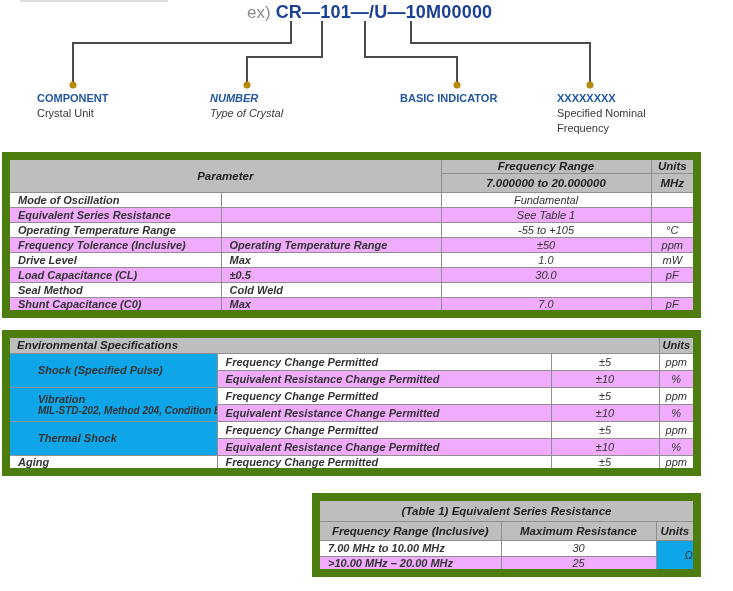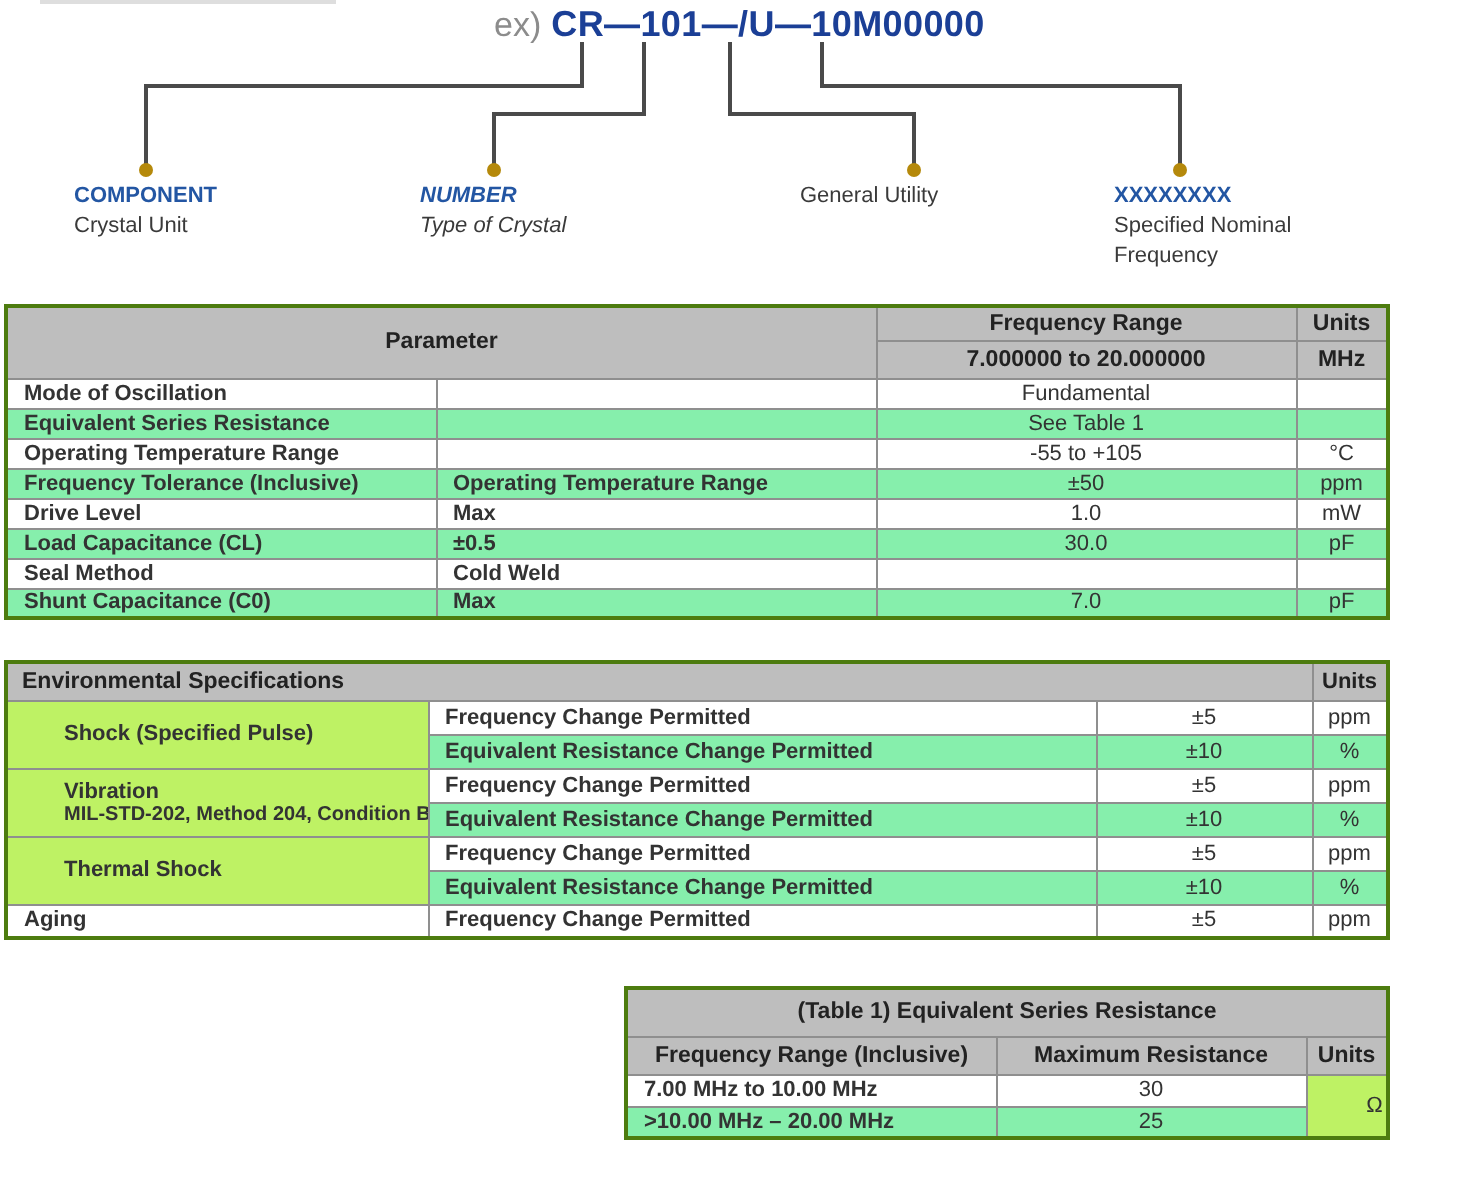--- a/index.html
+++ b/index.html
@@ -27,26 +27,26 @@
   .lbl-1 { left:210px; width:120px;font-style:italic; }
   .lbl-2 { left:400px; width:130px; }
   .lbl-3 { left:557px; width:112px; }
 
   
   table { border-collapse:collapse; position:absolute; table-layout:fixed; background:#fff; }
   th, td {
     border:1px solid #8F8F8F; font-size:11px; overflow:hidden;
     white-space:nowrap; vertical-align:middle; padding:0;
   }
-  table { border:2px solid #4d7c0f; }
+  table { border:8px solid #4d7c0f;font-style:italic; }
   .hdr { background:#BEBEBE; color:#222; font-weight:bold; text-align:center; }
   .lblcell { font-weight:bold; color:#333; text-align:left; padding-left:8px; }
   .valcell { text-align:center; color:#333; }
-  .alt td { background:#86efac; }
-  td.rspan { background:#bef264;padding-left:28px; }
+  .alt td { background:#f0abfc; }
+  td.rspan { background:#0ea5e9;padding-left:28px; }
 
   
   .param-table { left:2px; top:152px; width:691px; }
   .param-table thead tr.h1 { height:17px; }
   .param-table thead tr.h2 { height:19px; }
   .param-table tbody tr    { height:15px; }
   .param-table th { font-size:11.5px; }
 
   
   .env-table { left:2px; top:330px; width:691px; }
@@ -90,21 +90,21 @@
 
   <div class="pn-label lbl-0">
     <div class="t">COMPONENT</div>
     <div class="s">Crystal Unit</div>
   </div>
   <div class="pn-label lbl-1">
     <div class="t">NUMBER</div>
     <div class="s">Type of Crystal</div>
   </div>
   <div class="pn-label lbl-2">
-    <div class="s">General Utility</div>
+    <div class="t">BASIC INDICATOR</div>
   </div>
   <div class="pn-label lbl-3">
     <div class="t">XXXXXXXX</div>
     <div class="s" style="white-space:normal;">Specified Nominal Frequency</div>
   </div>
 
   <table class="param-table">
     <colgroup>
         <col style="width:215px">
         <col style="width:220px">

